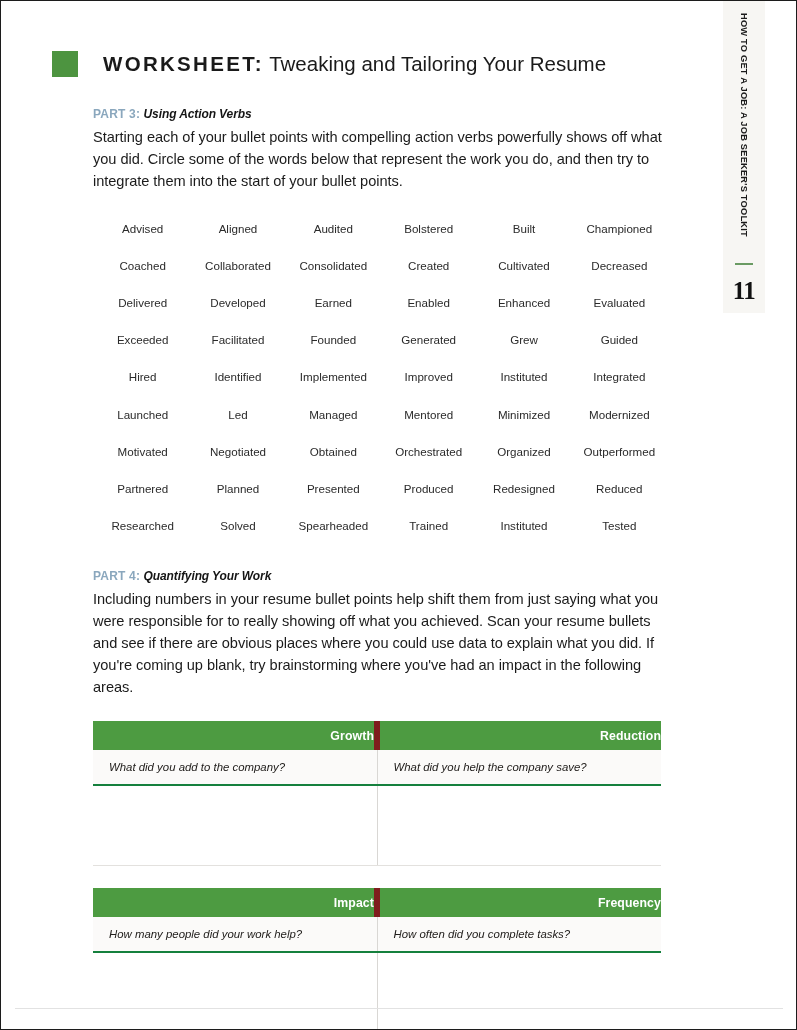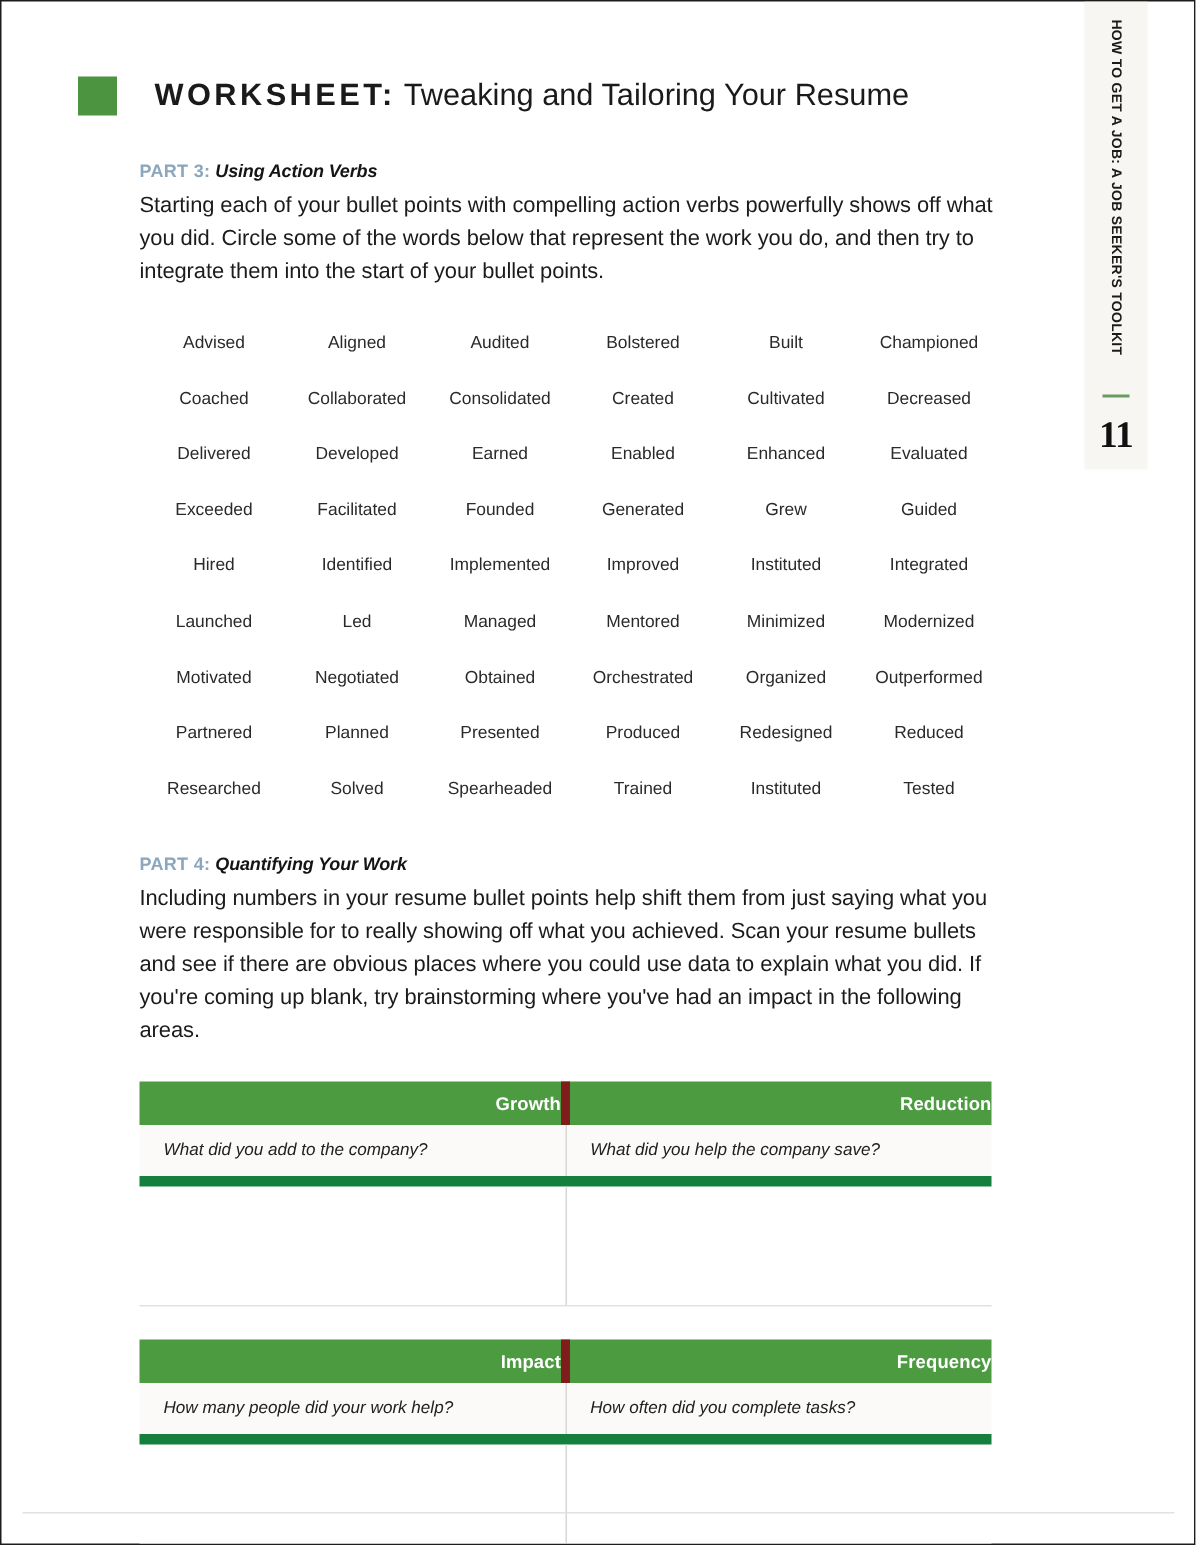--- a/index.html
+++ b/index.html
@@ -172,21 +172,21 @@
   }
   .qtable th.col-div {
     border-left: 6px solid #7f1d1d;
   }
   .qtable td {
     background: #fbfaf9;
     font-size: 11.4px;
     font-style: italic;
     color: #23201e;
     padding: 11px 0 11px 16px;
-    border-bottom: 7px solid #15803d;
+    border-bottom: 2px solid #15803d;
     vertical-align: top;
     font-family: "Liberation Sans", sans-serif;
   }
   .qtable td.col-div {
     border-left: 1px solid #d9d7d4;
   }
   .qtable td.blank {
     background: #ffffff;
     height: 79px;
     padding: 0;

